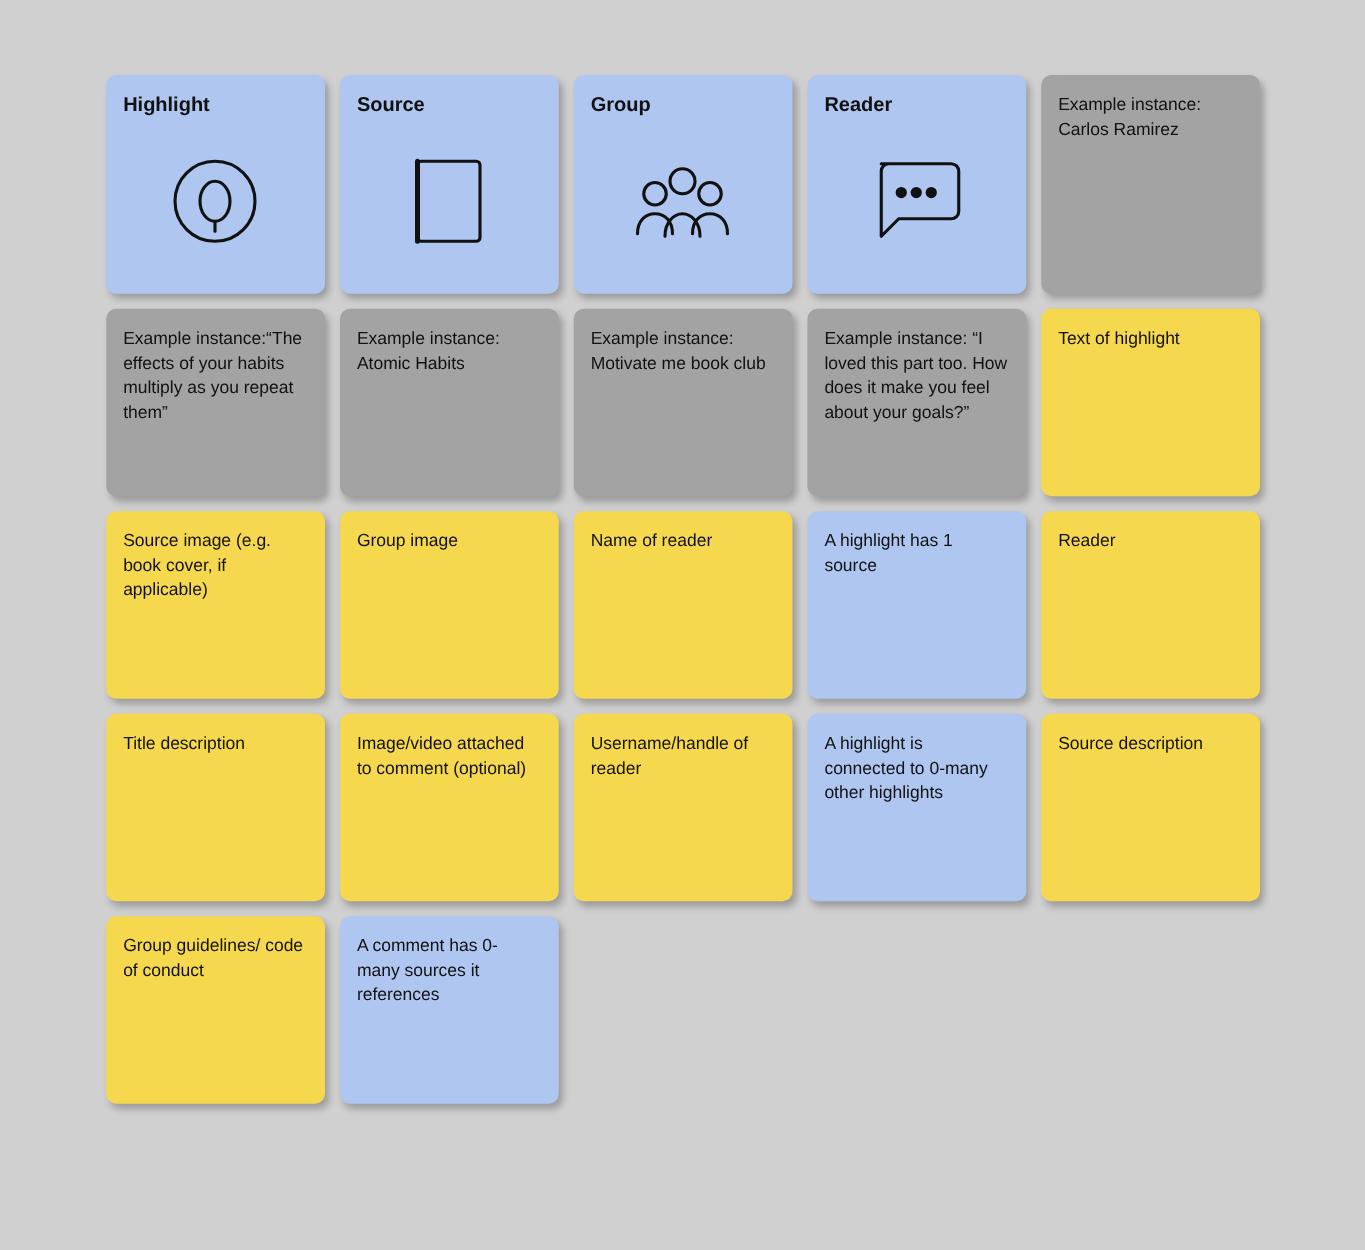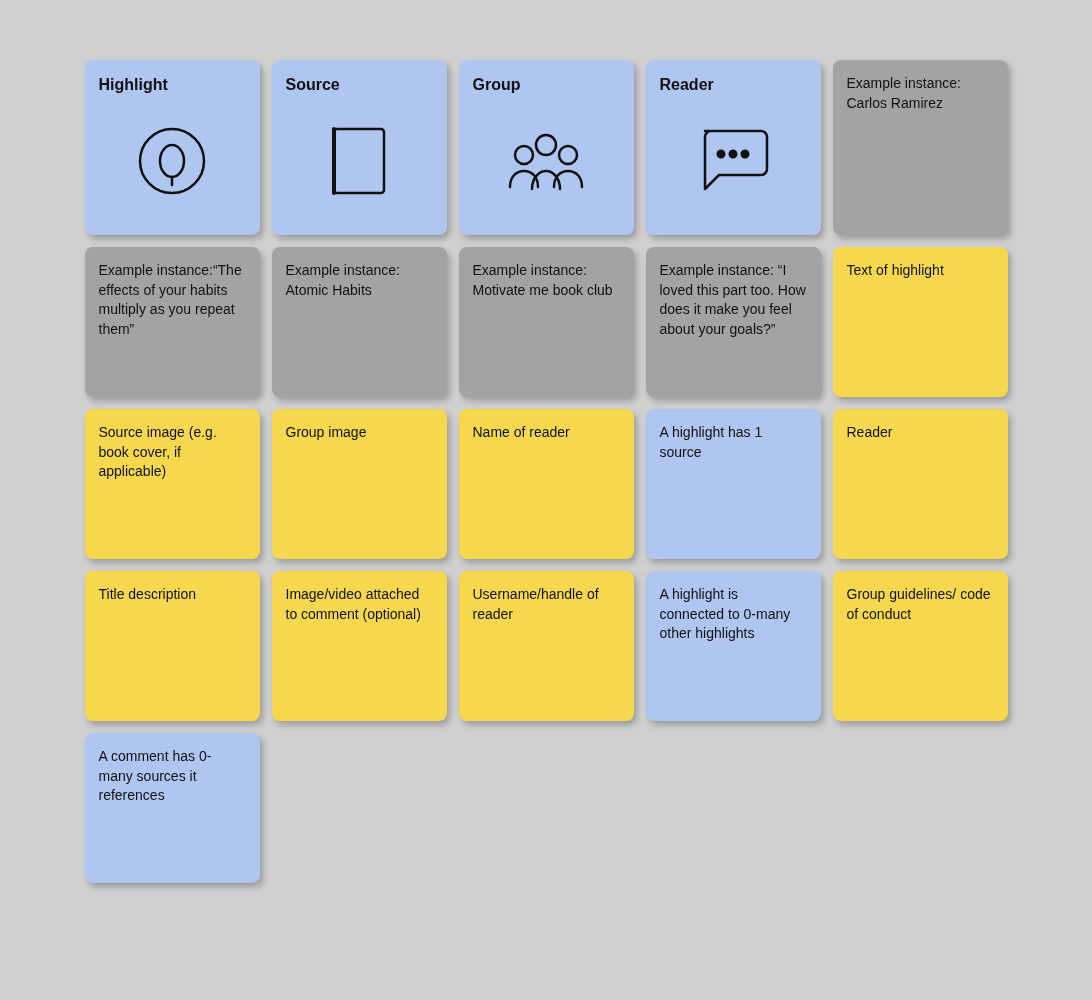--- a/index.html
+++ b/index.html
@@ -123,15 +123,16 @@
     <div class="card card-yellow card-attribute"><span>Text of highlight</span></div>
     <div class="card card-yellow card-attribute"><span>Source image (e.g. book cover, if applicable)</span></div>
     <div class="card card-yellow card-attribute"><span>Group image</span></div>
     <div class="card card-yellow card-attribute"><span>Name of reader</span></div>
     <div class="card card-blue card-attribute"><span>A highlight has 1 source</span></div>
     <div class="card card-yellow card-attribute"><span>Reader</span></div>
     <div class="card card-yellow card-attribute"><span>Title description</span></div>
     <div class="card card-yellow card-attribute"><span>Image/video attached to comment (optional)</span></div>
     <div class="card card-yellow card-attribute"><span>Username/handle of reader</span></div>
     <div class="card card-blue card-attribute"><span>A highlight is connected to 0-many other highlights</span></div>
+    <div class="card card-yellow card-attribute"><span>Source description</span></div>
     <div class="card card-yellow card-attribute"><span>Group guidelines/ code of conduct</span></div>
     <div class="card card-blue card-attribute"><span>A comment has 0-many sources it references</span></div>
   </div>
 
 </body></html>

